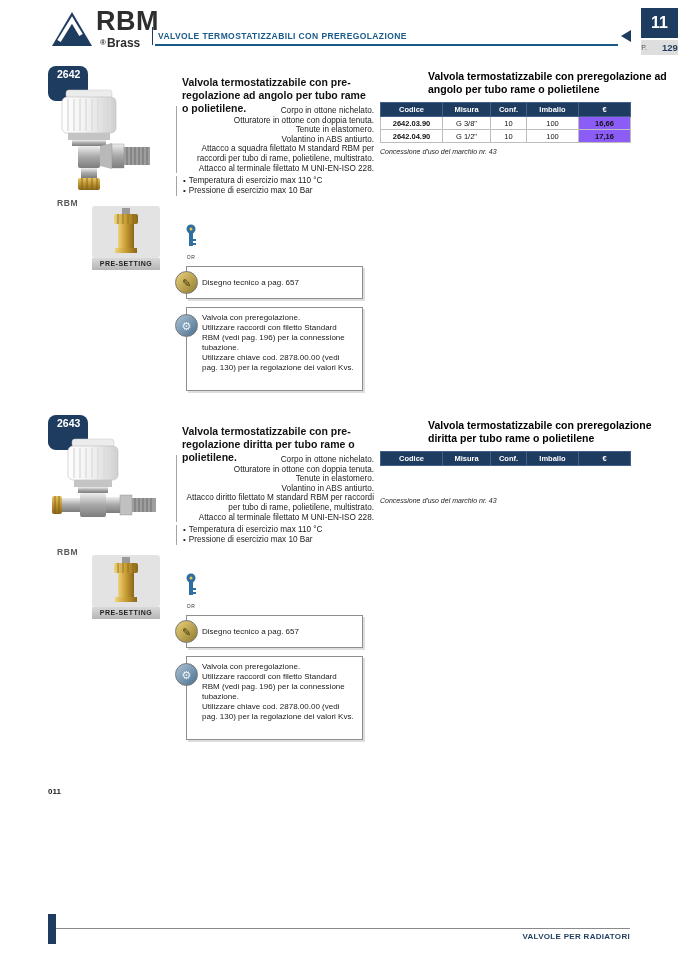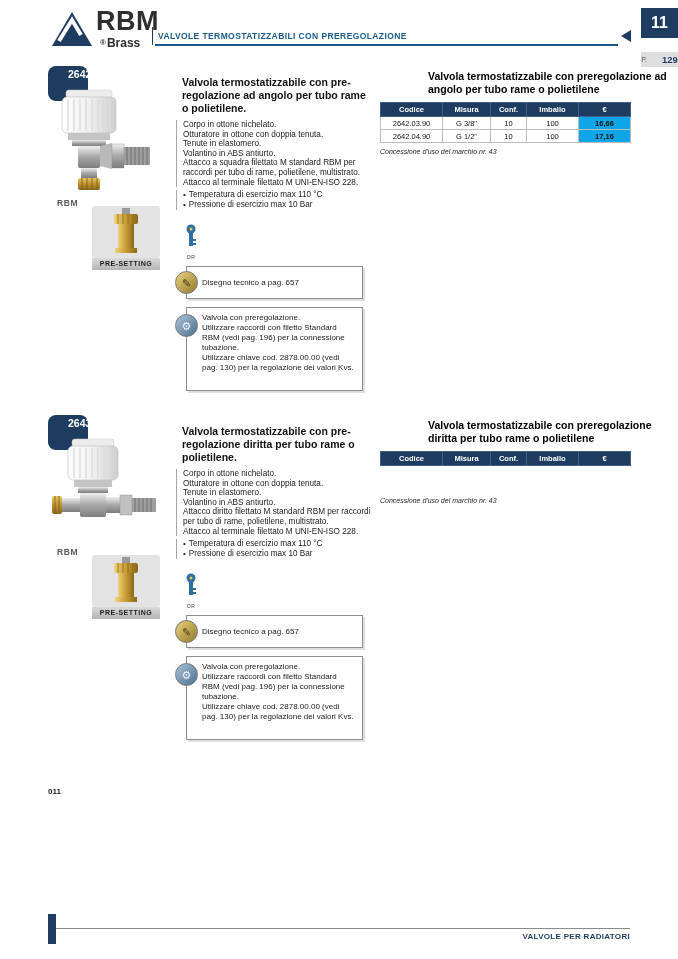--- a/index.html
+++ b/index.html
@@ -14,40 +14,40 @@
   .brand-sub .reg { font-size:8px; vertical-align:2px; margin-right:1px; }
   .hdr-sep { position:absolute; left:152px; top:27px; width:1px; height:18px; background:#1e3c5f; }
   .hdr-title { position:absolute; left:158px; top:31px; font-size:8.5px; font-weight:bold; color:#1a5a8a; letter-spacing:0.4px; }
   .hdr-line { position:absolute; left:155px; top:44px; width:463px; height:2px; background:#1a5a8a; }
   .hdr-arrow { position:absolute; left:621px; top:30px; width:0; height:0;
                border-top:6px solid transparent; border-bottom:6px solid transparent;
                border-right:10px solid #1e3c5f; cursor:pointer; }
   .pageno { position:absolute; left:641px; top:8px; width:37px; height:30px; background:#1e3c5f;
             color:#fff; font-size:16px; font-weight:bold; display:flex; align-items:center; justify-content:center; }
   .pageref { position:absolute; left:641px; top:40px; width:37px; height:15px; background:#dedede;
-             display:flex; align-items:center; justify-content:center; gap:15px;margin-top:12px; }
+             display:flex; align-items:center; justify-content:center; gap:15px; }
   .pr-p { font-size:7px; color:#555; }
   .pr-n { font-size:9.5px; font-weight:bold; color:#1e3c5f; }
 
   
   .product { position:absolute; left:0; width:678px; height:348px; }
   .sec1 { top:66px; } .sec2 { top:415px; }
 
   .badge { position:absolute; left:48px; top:0; width:40px; height:35px; background:#1e3c5f;
-           color:#fff; font-size:10.5px; font-weight:bold; line-height:17px; padding-left:20px;border-radius:8px; }
+           color:#fff; font-size:10.5px; font-weight:bold; line-height:17px; padding-left:9px;border-radius:8px; }
   .photo1 { position:absolute; left:50px; top:22px; }
   .photo-cap { position:absolute; left:57px; top:132px; font-size:8.5px; font-weight:bold; color:#5a5a5a; letter-spacing:0.6px; }
   .photo2 { position:absolute; left:92px; top:140px; }
   .preset-label { position:absolute; left:92px; top:192px; width:68px; height:12px; line-height:12px;
                   background:linear-gradient(#d9d9d9,#b5b5b5); color:#222; font-size:7px; font-weight:bold;
                   text-align:center; letter-spacing:0.5px; }
 
   .ptitle { position:absolute; left:176px; top:10px; width:198px; font-size:10.5px; font-weight:bold;
             line-height:13px; padding-left:6px; color:#111; }
-  .textcol { position:absolute; left:176px; top:54px; width:198px; }
+  .textcol { position:absolute; left:176px; top:40px; width:198px;text-align:right; }
   .pdesc { font-size:8.2px; line-height:9.6px; border-left:1px solid #a5a5a5; padding-left:6px;
            white-space:pre-line; color:#1a1a1a; }
   .pbullets { margin-top:3px; font-size:8.2px; line-height:10px; border-left:1px solid #a5a5a5; padding-left:6px; }
   .bullet { display:flex; gap:3px; }
   .b-dot { font-size:8px; }
 
   .cert { position:absolute; left:180px; top:158px; width:22px; text-align:center; }
   .cert-t { display:block; font-size:5px; color:#333; letter-spacing:0.5px; }
 
   .ibox { position:absolute; left:186px; width:177px; border:1px solid #8e8e8e; background:#fff;
@@ -61,22 +61,22 @@
   .ibox1 .icircle { top:4px; background:linear-gradient(135deg,#ecd27a,#8f7a2e); color:#4a3c0a; }
   .ibox2 .icircle { top:6px; background:linear-gradient(135deg,#aac2d6,#4c708e); color:#eef4fa; }
 
   .rtitle { position:absolute; left:380px; top:4px; width:250px; font-size:10.5px; font-weight:bold;
             line-height:13px; color:#000;margin-left:48px; }
   .ptable { position:absolute; left:380px; top:36px; border-collapse:collapse; table-layout:fixed; width:250px;border-radius:17px; }
   .ptable th { background:#1e3c5f; color:#fff; font-size:7.5px; font-weight:bold; height:14px;
                border:1px solid #41608a; text-align:center; padding:0 2px; }
   .ptable td { font-size:7.5px; height:13px; border:1px solid #bdbdbd; text-align:center; background:#fff;
                padding:0 2px; color:#111; }
-  .ptable td.code { font-weight:normal; }
-  .ptable td.euro { background:#0ea5e9; font-weight:bold; }
+  .ptable td.code { font-weight:bold; }
+  .ptable td.euro { background:#8b5cf6; font-weight:bold; }
   .tnote { position:absolute; left:380px; top:82px; font-size:7px; font-style:italic; color:#222; }
   .sec-foot { position:absolute; left:48px; top:326px; font-size:8px; font-weight:bold; color:#222;margin-top:46px; }
 
   
   .f-bar { position:absolute; left:48px; top:914px; width:8px; height:30px; background:#1e3c5f; }
   .f-line { position:absolute; left:56px; top:928px; width:574px; height:1px; background:#8a8a8a; }
   .f-text { position:absolute; right:48px; top:932px; font-size:8px; font-weight:bold; color:#1e3c5f; letter-spacing:0.3px; }
 </style>
 </head>
 <body>

